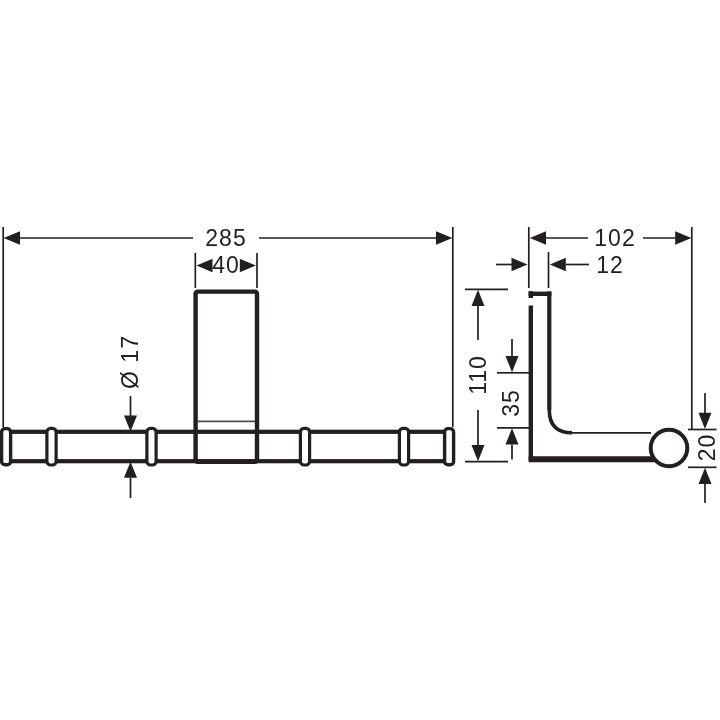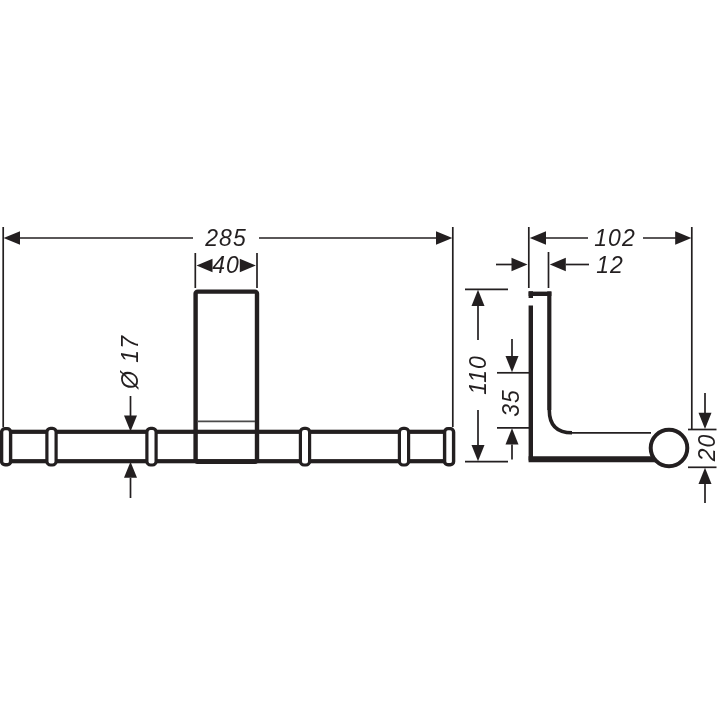--- a/index.html
+++ b/index.html
@@ -6,21 +6,20 @@
     margin: 0;
     padding: 0;
     background: #ffffff;
   }
   .canvas {
     position: relative;
     width: 720px;
     height: 720px;
     background: #ffffff;
     overflow: hidden;
-    font-style: italic;
   }
   svg {
     display: block;
   }
   .dim-text {
     font-family: "Liberation Sans", "DejaVu Sans", sans-serif;
     font-size: 23px;
     letter-spacing: 1px;
     fill: #231f20;
     font-weight: 400;

